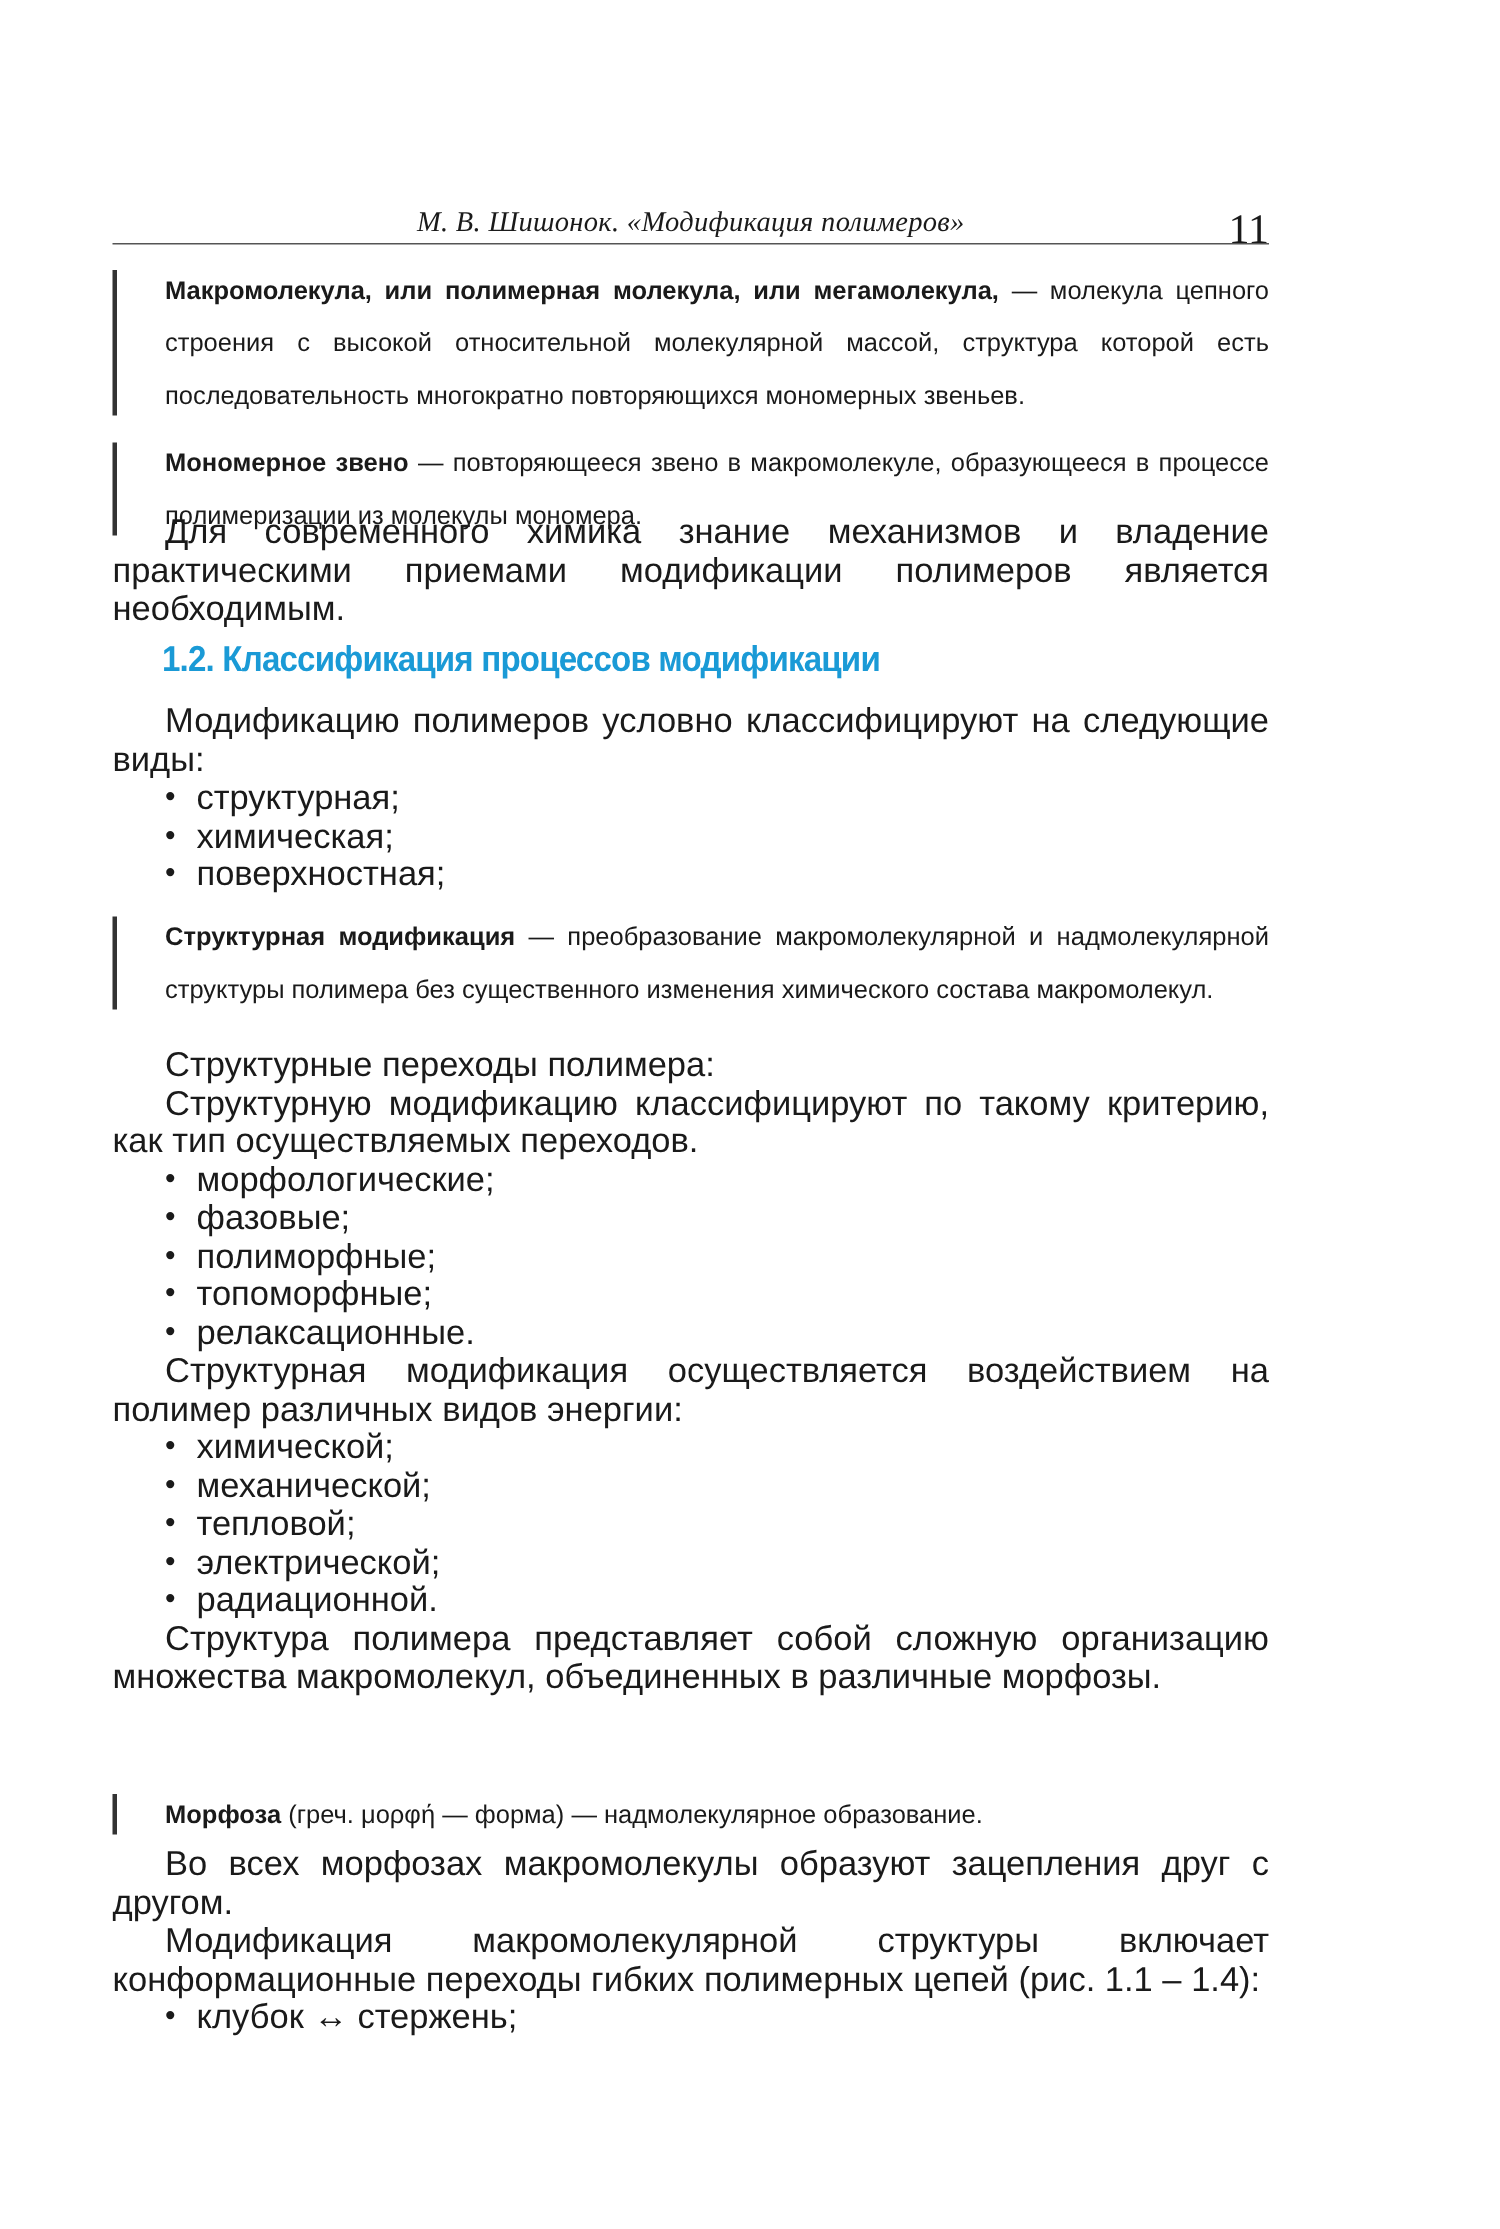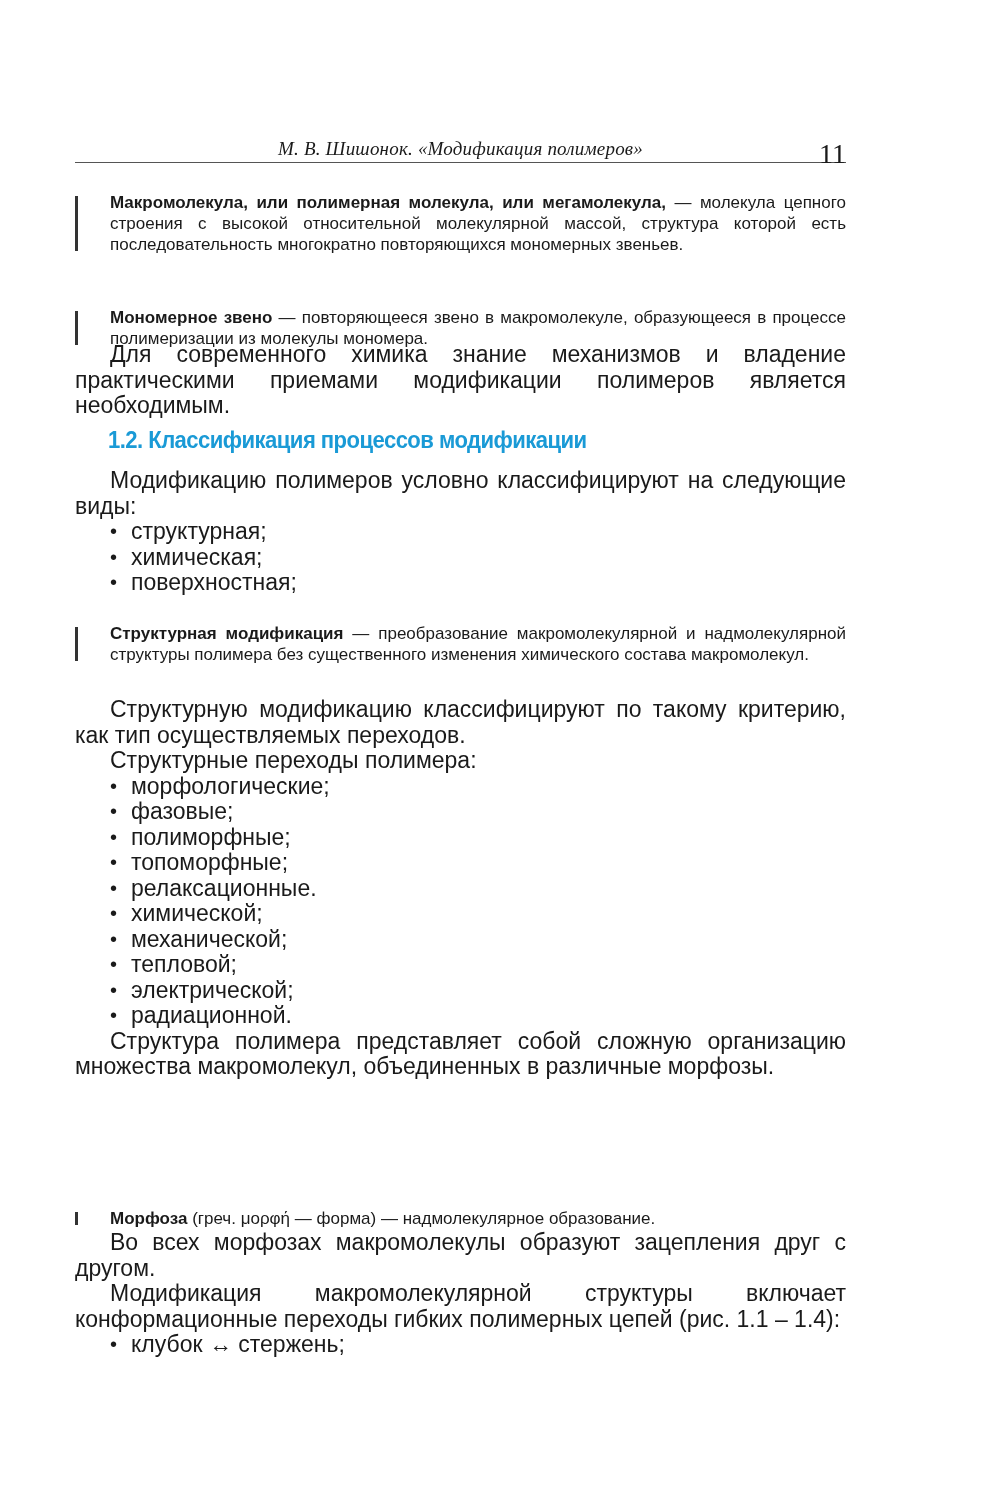--- a/index.html
+++ b/index.html
@@ -3,21 +3,21 @@
 <meta charset="utf-8">
 <style>
   html, body { margin: 0; padding: 0; background: #ffffff; }
   body { width: 1000px; height: 1486px; position: relative; overflow: hidden; color: #1a1a1a; }
   .page { position: absolute; left: 75px; top: 0; width: 771px; }
   .runhead { position: absolute; top: 138px; left: 0; width: 771px; height: 24px;
     border-bottom: 1.5px solid #555; font-family: "Liberation Serif", serif; font-style: italic; font-size: 19px; }
   .runhead .title { position: absolute; left: 0; right: 0; text-align: center; top: 0; letter-spacing: 0.2px; }
   .runhead .pgnum { position: absolute; right: 0; top: 0; font-style: normal; font-size: 28px; }
   .serif { font-family: Liberation Sans, sans-serif; font-size: 23px; line-height: 25.5px; text-align: justify; }
-  .def { position: absolute; left: 0; width: 771px; font-family: "Liberation Sans", sans-serif; font-size: 17px; line-height: 21px; margin-top: 16px; }
+  .def { position: absolute; left: 0; width: 771px; font-family: "Liberation Sans", sans-serif; font-size: 17px; line-height: 35px; }
   .def .bar { position: absolute; left: 0; top: 4px; bottom: 4px; width: 3px; background: #333; }
   .def .txt { margin-left: 35px; text-align: justify; }
   .def b { font-weight: bold; }
   .block { position: absolute; left: 0; width: 771px; }
   .indent { text-indent: 35px; }
   .h2 { position: absolute; left: 33px; top: 426px; font-family: "Liberation Sans", sans-serif; font-weight: bold;
     font-size: 24px; color: #1a9ad6; letter-spacing: -0.6px; transform: scaleX(0.92); transform-origin: left; }
   ul.bul { list-style: none; margin: 0; padding: 0; }
   ul.bul li { position: relative; padding-left: 56px; }
   ul.bul li::before { content: "\2022"; position: absolute; left: 35px; top: 0; font-size: 20px; }
@@ -57,29 +57,30 @@
       <li>поверхностная;</li>
     </ul>
   </div>
 
   <div class="def" style="top:607px;">
     <div class="bar"></div>
     <div class="txt"><b>Структурная модификация</b><span> — преобразование макромолекулярной и надмолекулярной структуры полимера без существенного изменения химического состава макромолекул.</span></div>
   </div>
 
   <div class="block serif" style="top:697px;">
+    <div class="indent">Структурные переходы полимера:</div>
     <div class="indent">Структурную модификацию классифицируют по такому критерию, как тип осуществляемых переходов.</div>
-    <div class="indent">Структурные переходы полимера:</div>
     <ul class="bul">
       <li>морфологические;</li>
       <li>фазовые;</li>
       <li>полиморфные;</li>
       <li>топоморфные;</li>
       <li>релаксационные.</li>
     </ul>
+    <div class="indent">Структурная модификация осуществляется воздействием на полимер различных видов энергии:</div>
     <ul class="bul">
       <li>химической;</li>
       <li>механической;</li>
       <li>тепловой;</li>
       <li>электрической;</li>
       <li>радиационной.</li>
     </ul>
     <div class="indent">Структура полимера представляет собой сложную организацию множества макромолекул, объединенных в различные морфозы.</div>
   </div>
 

